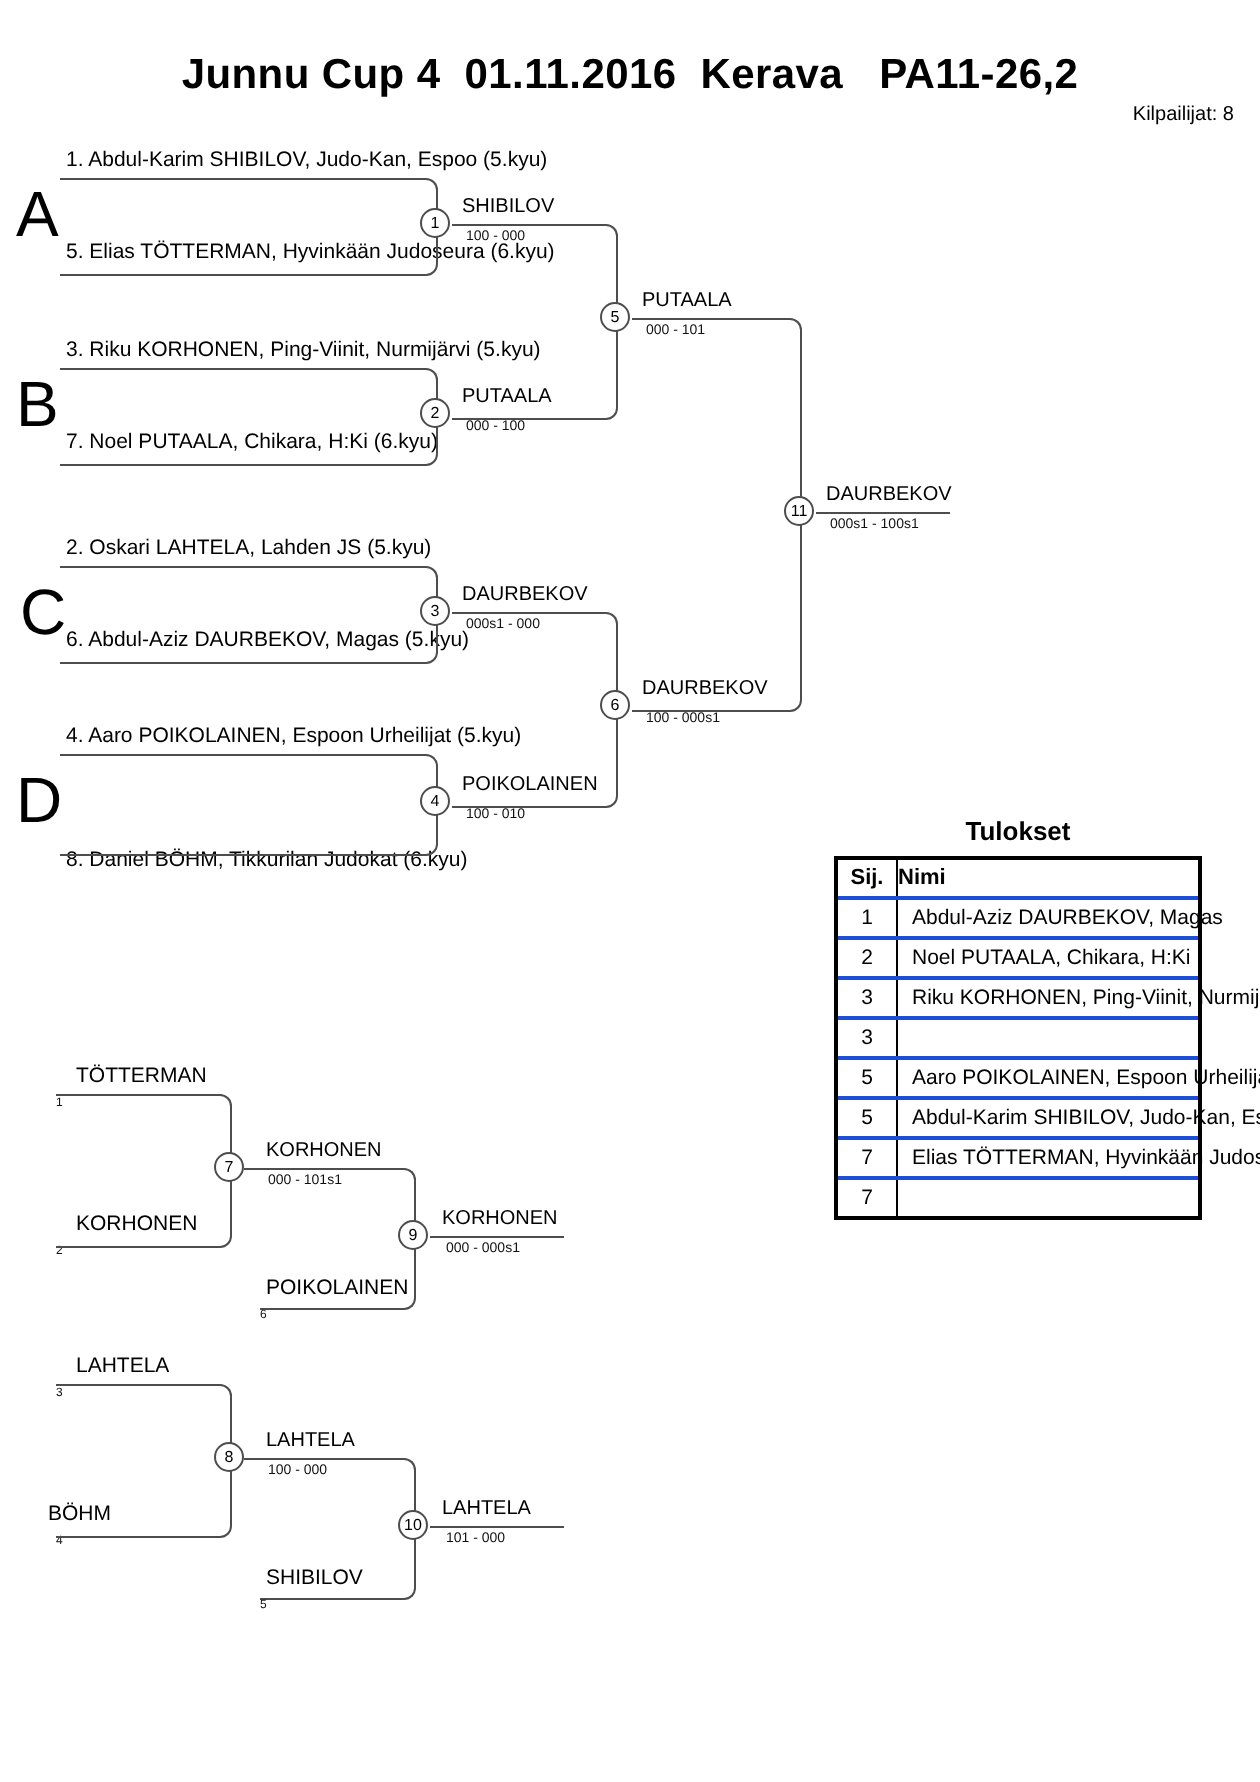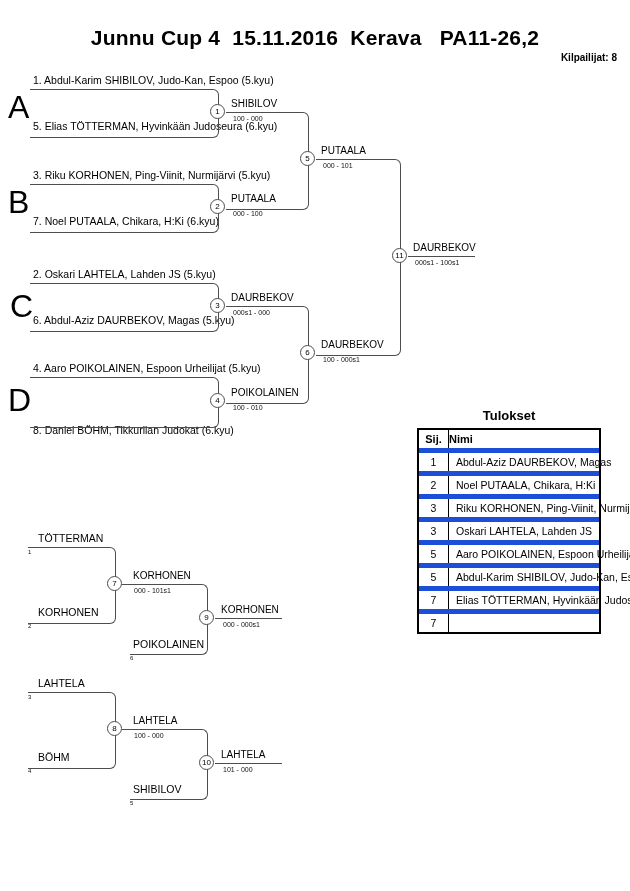--- a/index.html
+++ b/index.html
@@ -9,21 +9,21 @@
     background:#ffffff;
     overflow:hidden;
     font-family:"Liberation Sans", sans-serif;
     color:#000;
   }
   .title{
     position:absolute;left:0;width:630px;
     text-align:center;font-size:21px;font-weight:bold;
     white-space:pre;letter-spacing:0.2px;
   }
-  .kilp{position:absolute;font-size:10px;font-weight:bold;white-space:nowrap;}
+  .kilp{position:absolute;font-size:10px;font-weight:normal;white-space:nowrap;}
   .grp{position:absolute;font-size:32px;line-height:32px;font-weight:400;}
   .pl{position:absolute;font-size:10.5px;line-height:13px;white-space:pre;}
   .win{position:absolute;font-size:10px;line-height:12px;white-space:pre;}
   .sc{position:absolute;font-size:7px;line-height:8px;white-space:pre;color:#111;}
   .seed{position:absolute;font-size:6px;line-height:6px;color:#111;}
   
   .join3{position:absolute;border:1px solid #4d4d4d;border-left:none;
          border-top-right-radius:6px;border-bottom-right-radius:6px;background:transparent;}
   .joinT{position:absolute;border-top:1px solid #4d4d4d;border-right:1px solid #4d4d4d;
          border-top-right-radius:6px;}
@@ -33,31 +33,31 @@
   .circ{
     position:absolute;width:15px;height:15px;box-sizing:border-box;
     border:1px solid #4d4d4d;border-radius:50%;background:#fff;
     text-align:center;font-size:8px;line-height:13px;z-index:3;
   }
   
   .rtitle{position:absolute;left:417px;top:408px;width:184px;text-align:center;
           font-size:13px;font-weight:bold;}
   .rtable{position:absolute;left:417px;top:428px;width:184px;box-sizing:border-box;
           border:2px solid #000;background:#fff;}
-  .rrow{display:flex;height:18px;border-bottom:5px solid #1d4ed8;font-size:10.5px;line-height:18px;}
+  .rrow{display:flex;height:18px;border-bottom:2px solid #1d4ed8;font-size:10.5px;line-height:18px;}
   .rrow:last-child{border-bottom:none;}
   .rrow.hdr{font-weight:bold;font-size:11px;}
   .rc1{flex:none;width:29px;border-right:1px solid #000;text-align:center;}
   .rc2{flex:none;padding-left:7px;white-space:nowrap;overflow:visible;}
   .rrow.hdr .rc2{flex:1;padding-left:0;}
 </style>
 </head>
 <body>
 
-<div class="title" style="top:26px">Junnu Cup 4  15.11.2016  Kerava   PA11-26,2</div>
+<div class="title" style="top:26px">Junnu Cup 4  01.11.2016  Kerava   PA11-26,2</div>
 <div class="kilp" style="right:13px;top:52px">Kilpailijat: 8</div>
 
 <div class="pl" style="left:33px;top:74px">1. Abdul-Karim SHIBILOV, Judo-Kan, Espoo (5.kyu)</div>
 <div class="pl" style="left:33px;top:120px">5. Elias TÖTTERMAN, Hyvinkään Judoseura (6.kyu)</div>
 <div class="grp" style="left:8px;top:91px">A</div>
 <div class="join3" style="left:30px;top:89px;width:188px;height:47px"></div>
 <div class="circ" style="left:210px;top:104px">1</div>
 <div class="win" style="left:231px;top:98px">SHIBILOV</div>
 <div class="sc" style="left:233px;top:115px">100 - 000</div>
 
@@ -114,21 +114,21 @@
 <div class="joinB" style="left:130px;top:618px;width:77px;height:36px"></div>
 <div class="pl" style="left:133px;top:638px">POIKOLAINEN</div>
 <div class="seed" style="left:130px;top:655px">6</div>
 <div class="hline" style="left:215px;top:618px;width:67px"></div>
 <div class="circ" style="left:199px;top:610px">9</div>
 <div class="win" style="left:221px;top:604px">KORHONEN</div>
 <div class="sc" style="left:223px;top:621px">000 - 000s1</div>
 
 <div class="pl" style="left:38px;top:677px">LAHTELA</div>
 <div class="seed" style="left:28px;top:694px">3</div>
-<div class="pl" style="left:38px;top:751px">BÖHM</div>
+<div class="pl" style="left:24px;top:751px">BÖHM</div>
 <div class="seed" style="left:28px;top:768px">4</div>
 <div class="join3" style="left:28px;top:692px;width:87px;height:75px"></div>
 <div class="circ" style="left:107px;top:721px">8</div>
 <div class="win" style="left:133px;top:715px">LAHTELA</div>
 <div class="sc" style="left:134px;top:732px">100 - 000</div>
 
 <div class="joinT" style="left:122px;top:729px;width:85px;height:35px"></div>
 <div class="joinB" style="left:130px;top:763px;width:77px;height:36px"></div>
 <div class="pl" style="left:133px;top:783px">SHIBILOV</div>
 <div class="seed" style="left:130px;top:800px">5</div>
@@ -150,21 +150,20 @@
   <div class="rrow">
     <div class="rc1">2</div>
     <div class="rc2">Noel PUTAALA, Chikara, H:Ki</div>
   </div>
   <div class="rrow">
     <div class="rc1">3</div>
     <div class="rc2">Riku KORHONEN, Ping-Viinit, Nurmijärvi</div>
   </div>
   <div class="rrow">
     <div class="rc1">3</div>
-    <div class="rc2">Oskari LAHTELA, Lahden JS</div>
   </div>
   <div class="rrow">
     <div class="rc1">5</div>
     <div class="rc2">Aaro POIKOLAINEN, Espoon Urheilijat</div>
   </div>
   <div class="rrow">
     <div class="rc1">5</div>
     <div class="rc2">Abdul-Karim SHIBILOV, Judo-Kan, Espoo</div>
   </div>
   <div class="rrow">

